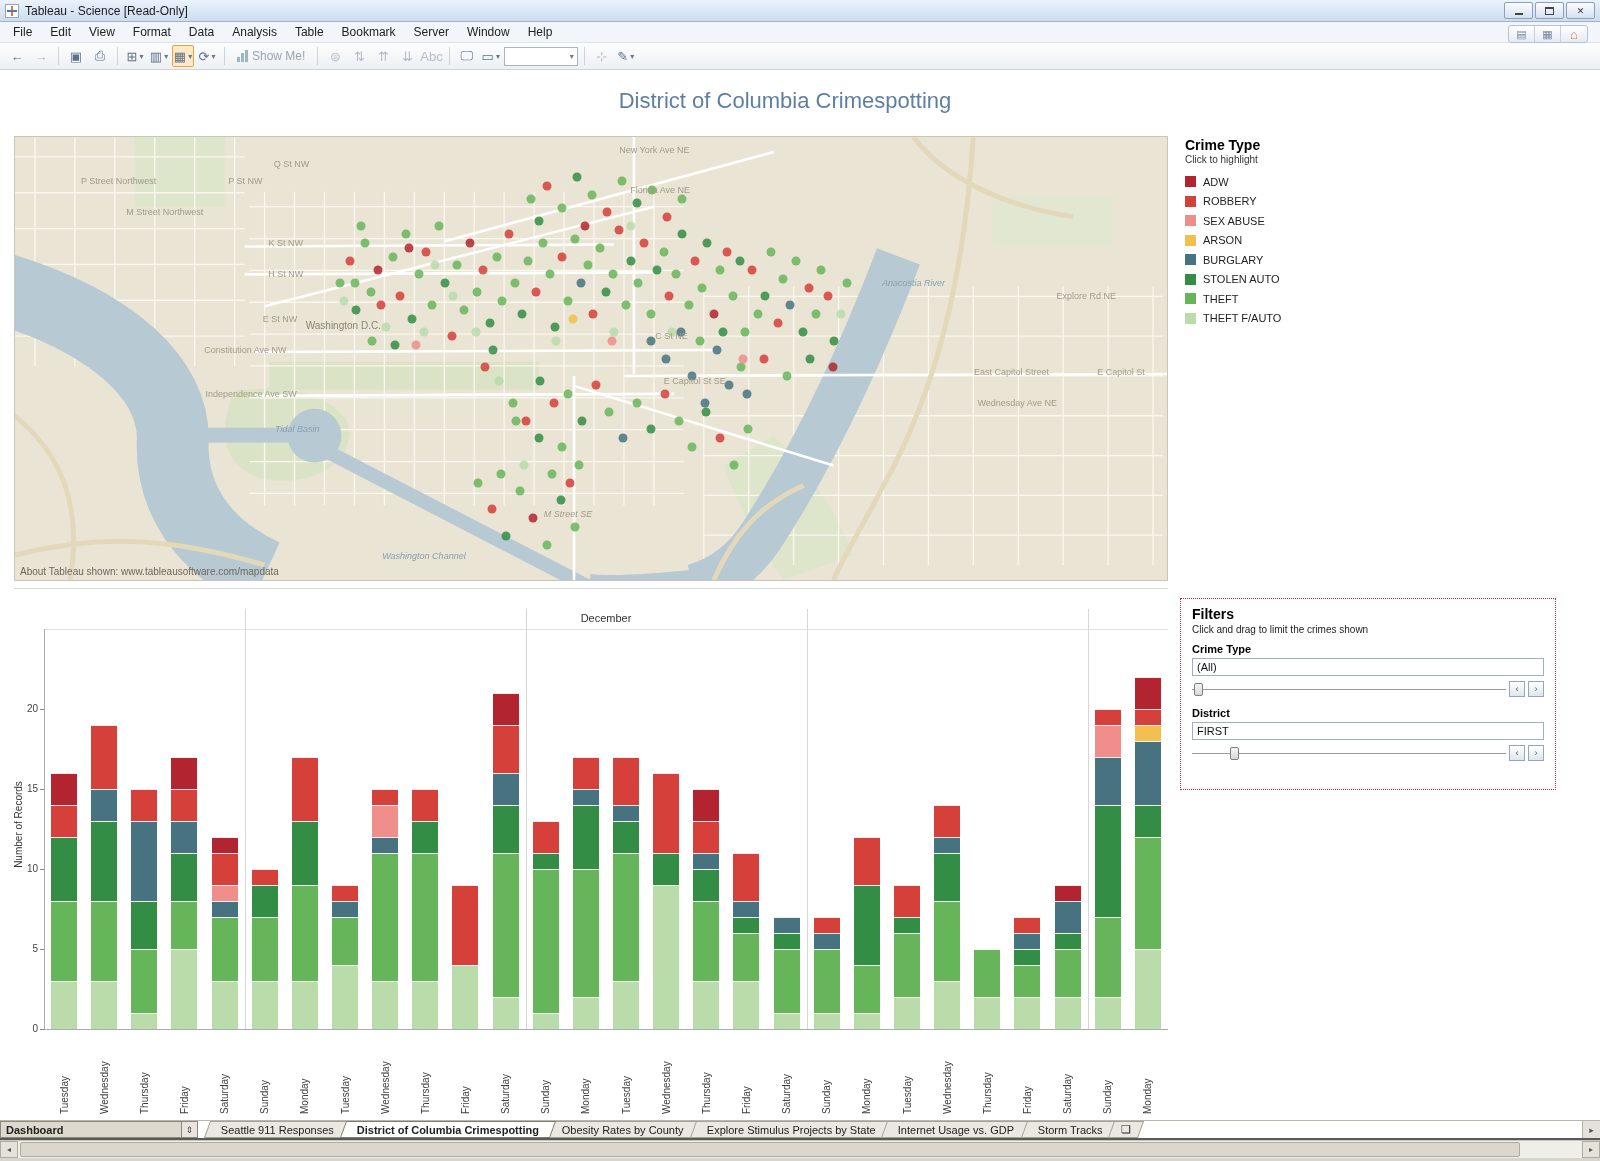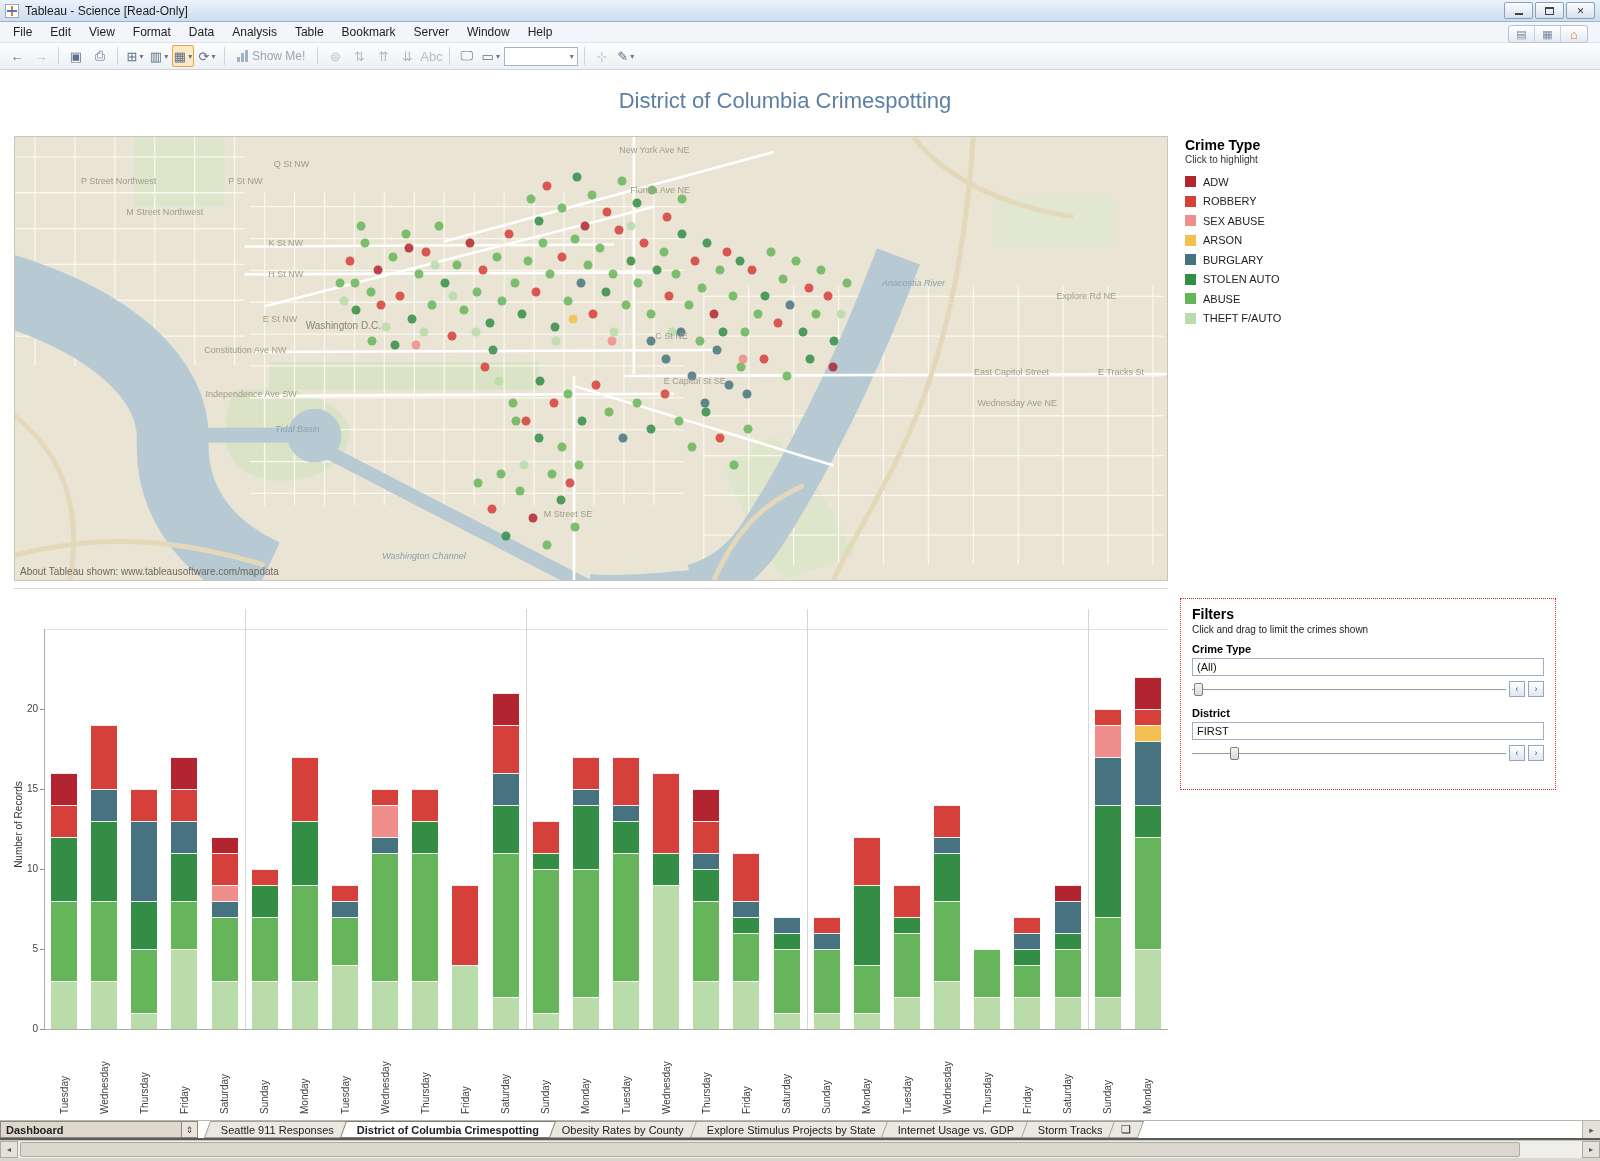--- a/index.html
+++ b/index.html
@@ -471,24 +471,24 @@
       <div class="map-label" style="left: 20%; top: 48%;">Constitution Ave NW</div>
       <div class="map-label city" style="left: 28.5%; top: 42.5%;">Washington D.C.</div>
       <div class="map-label" style="left: 20.5%; top: 58%;">Independence Ave SW</div>
       <div class="map-label water" style="left: 24.5%; top: 66%;">Tidal Basin</div>
       <div class="map-label water" style="left: 35.5%; top: 94.5%;">Washington Channel</div>
       <div class="map-label" style="left: 55.5%; top: 3%;">New York Ave NE</div>
       <div class="map-label" style="left: 56%; top: 12%;">Florida Ave NE</div>
       <div class="map-label" style="left: 57%; top: 45%;">C St NE</div>
       <div class="map-label" style="left: 59%; top: 55%; text-align: center;">E Capitol St SE</div>
       <div class="map-label" style="left: 86.5%; top: 53%;">East Capitol Street</div>
-      <div class="map-label" style="left: 96%; top: 53%;">E Tracks St</div>
+      <div class="map-label" style="left: 96%; top: 53%;">E Capitol St</div>
       <div class="map-label water" style="left: 78%; top: 33%;">Anacostia River</div>
       <div class="map-label" style="left: 93%; top: 36%;">Explore Rd NE</div>
-      <div class="map-label" style="left: 48%; top: 85%;">M Street SE</div>
+      <div class="map-label" style="left: 48%; top: 85%; font-style: italic;">M Street SE</div>
       <div class="map-label" style="left: 87%; top: 60%;">Wednesday Ave NE</div>
     </div>
   <div class="map-attr">About Tableau shown: www.tableausoftware.com/mapdata</div>
 </div>
 
 <div class="legend">
   <div class="legend-title">Crime Type</div>
   <div class="legend-sub">Click to highlight</div>
   <div>
       <div class="legend-item">
@@ -510,31 +510,32 @@
       <div class="legend-item">
         <div class="legend-swatch" style="background: rgb(70, 115, 127);"></div>
         <div style="display: inline;">BURGLARY</div>
       </div>
       <div class="legend-item">
         <div class="legend-swatch" style="background: rgb(51, 141, 68);"></div>
         <div style="display: inline;">STOLEN AUTO</div>
       </div>
       <div class="legend-item">
         <div class="legend-swatch" style="background: rgb(103, 181, 91);"></div>
-        <div style="display: inline;">ABUSE</div>
+        <div style="display: inline;">THEFT</div>
       </div>
       <div class="legend-item">
         <div class="legend-swatch" style="background: rgb(185, 220, 170);"></div>
         <div style="display: inline;">THEFT F/AUTO</div>
       </div>
     </div>
 </div>
 
 <div class="chart">
   <div class="ylab">Number of Records</div>
+  <div class="chart-month">December</div>
   <div class="pane-top"></div>
   <div class="yaxis-line"></div>
   <div class="chart-body">
       <div class="day-col">
         <div class="bar-area">
           <div class="bar">
             <div class="bar-seg" style="height: 32px; background: rgb(178, 36, 47);"></div>
             <div class="bar-seg" style="height: 32px; background: rgb(213, 64, 58);"></div>
             <div class="bar-seg" style="height: 64px; background: rgb(51, 141, 68);"></div>
             <div class="bar-seg" style="height: 80px; background: rgb(103, 181, 91);"></div>

